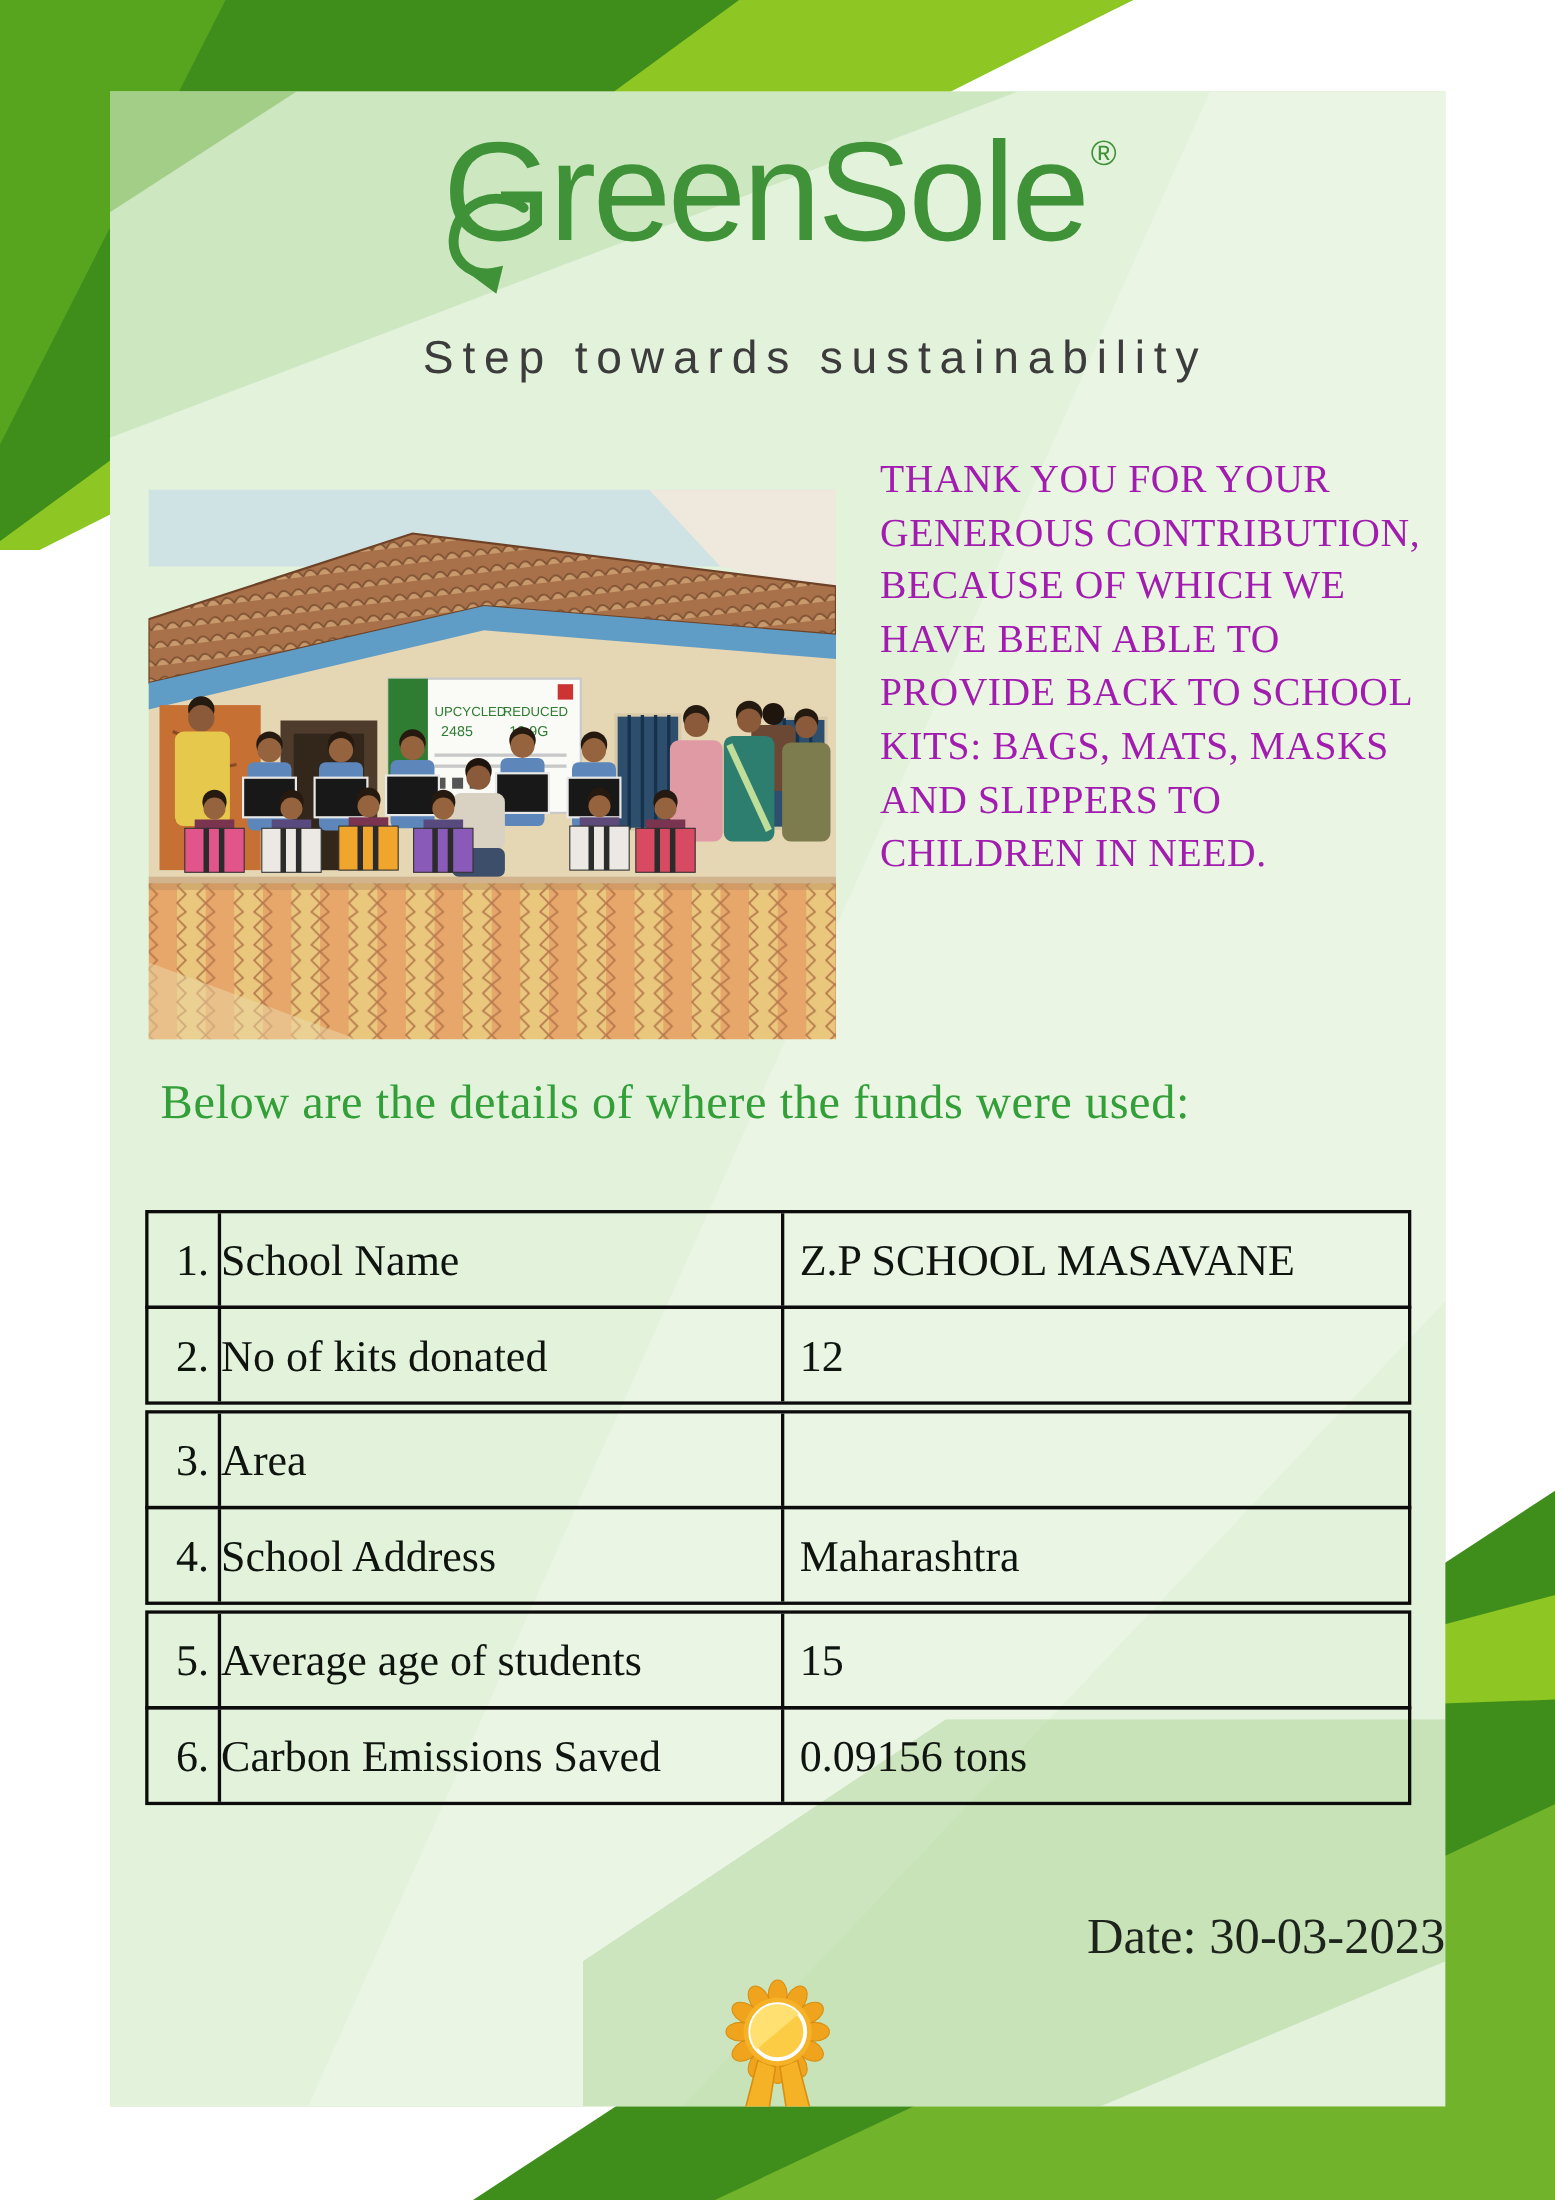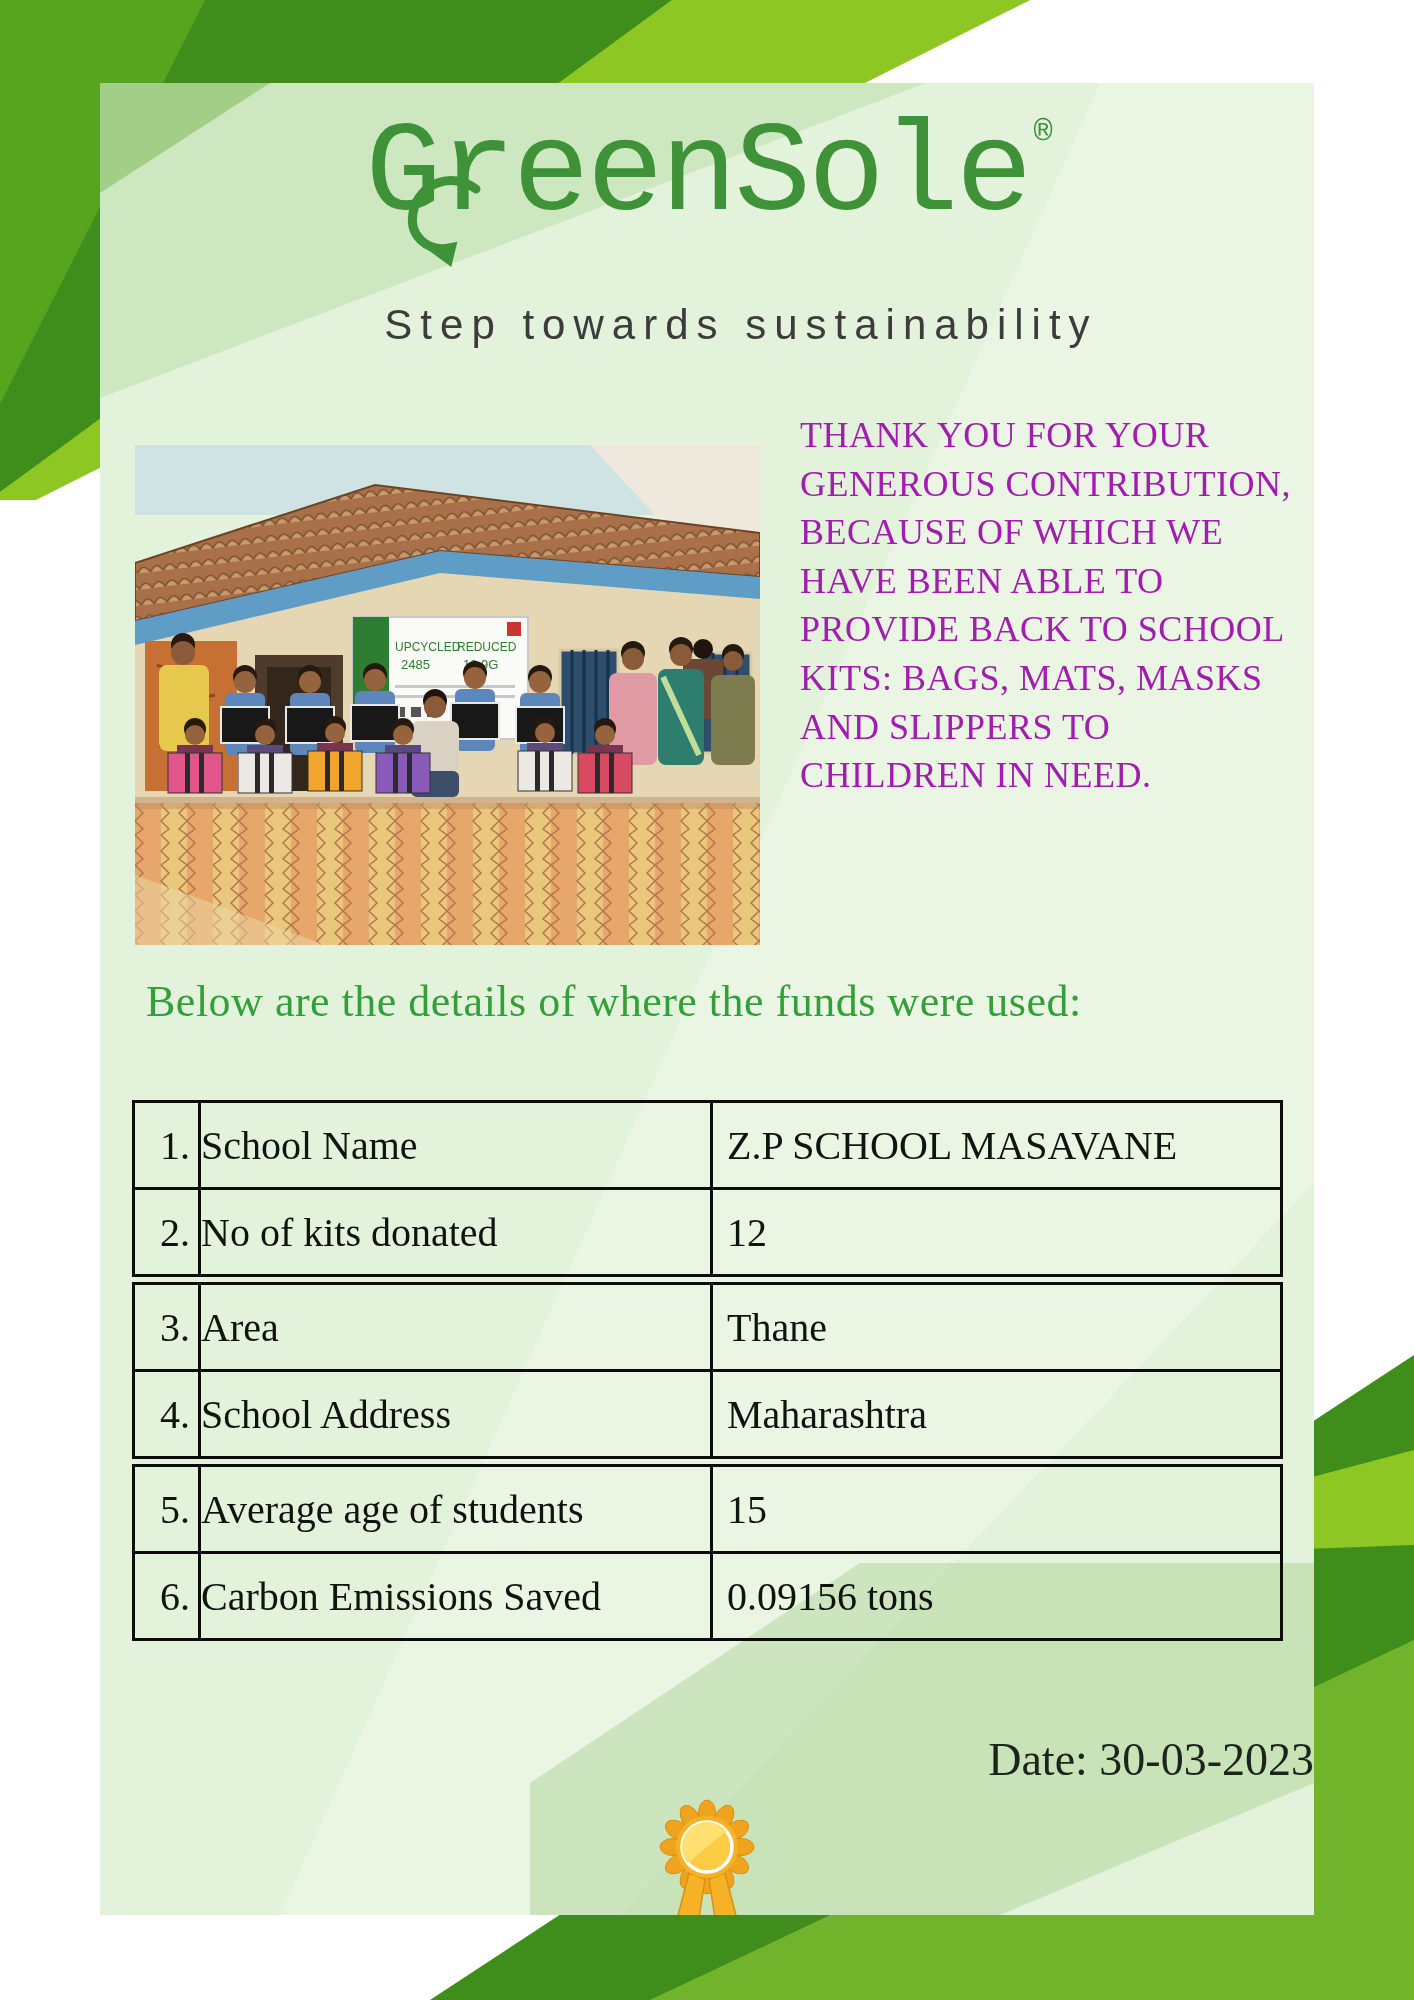--- a/index.html
+++ b/index.html
@@ -19,21 +19,21 @@
   .ov{position:absolute;inset:0;pointer-events:none;}
   .ov1{background:rgba(255,255,255,.42);
        clip-path:polygon(826px 0,1214px 0,1214px 1832px,0 1832px,0 315px);}
   .ov2{background:rgba(255,255,255,.27);
        clip-path:polygon(1000px 0,1214px 0,1214px 1100px,520px 1832px,180px 1832px);}
   .ov3{background:rgba(139,191,103,.30);
        clip-path:polygon(430px 1700px,760px 1480px,1214px 1480px,1214px 1700px,900px 1832px,430px 1832px);}
   .ov4{background:rgba(120,180,80,.5);clip-path:polygon(0 0,170px 0,0 110px);}
   
   .logo{position:absolute;left:0;top:22px;width:100%;text-align:center;
-        font-family:Liberation Mono, monospace;font-size:128px;letter-spacing:-3px;
+        font-family:Liberation Sans, sans-serif;font-size:128px;letter-spacing:-3px;
         color:#3f9238;line-height:1.1;}
   .logo .reg{font-size:32px;letter-spacing:0;position:relative;top:-68px;left:4px;}
   .logo-arrow{position:absolute;left:296px;top:86px;}
   .tagline{position:absolute;left:0;top:218px;width:100%;text-align:center;
            font-family:"Liberation Sans", sans-serif;font-size:42px;letter-spacing:8px;
            color:#3c3c3c;margin-left:34px;}
   
   .photo{position:absolute;left:35px;top:362px;width:625px;height:500px;}
   
   .thanks{position:absolute;left:700px;top:328px;width:492px;
@@ -242,21 +242,20 @@
       <div class="c-value">Z.P SCHOOL MASAVANE</div>
     </div>
     <div class="trow">
       <div class="c-num">2.</div>
       <div class="c-label">No of kits donated</div>
       <div class="c-value">12</div>
     </div>
     <div class="trow gap">
       <div class="c-num">3.</div>
       <div class="c-label">Area</div>
-      <div class="c-value">Thane</div>
     </div>
     <div class="trow">
       <div class="c-num">4.</div>
       <div class="c-label">School Address</div>
       <div class="c-value">Maharashtra</div>
     </div>
     <div class="trow gap">
       <div class="c-num">5.</div>
       <div class="c-label">Average age of students</div>
       <div class="c-value">15</div>

